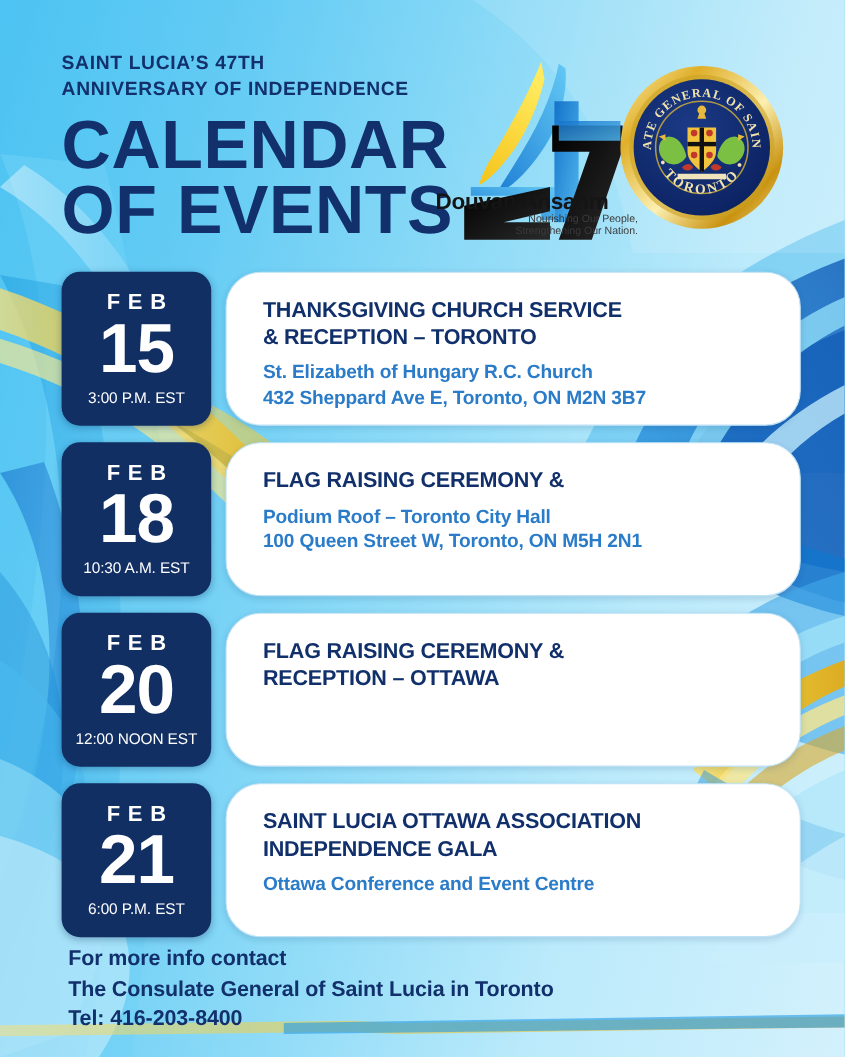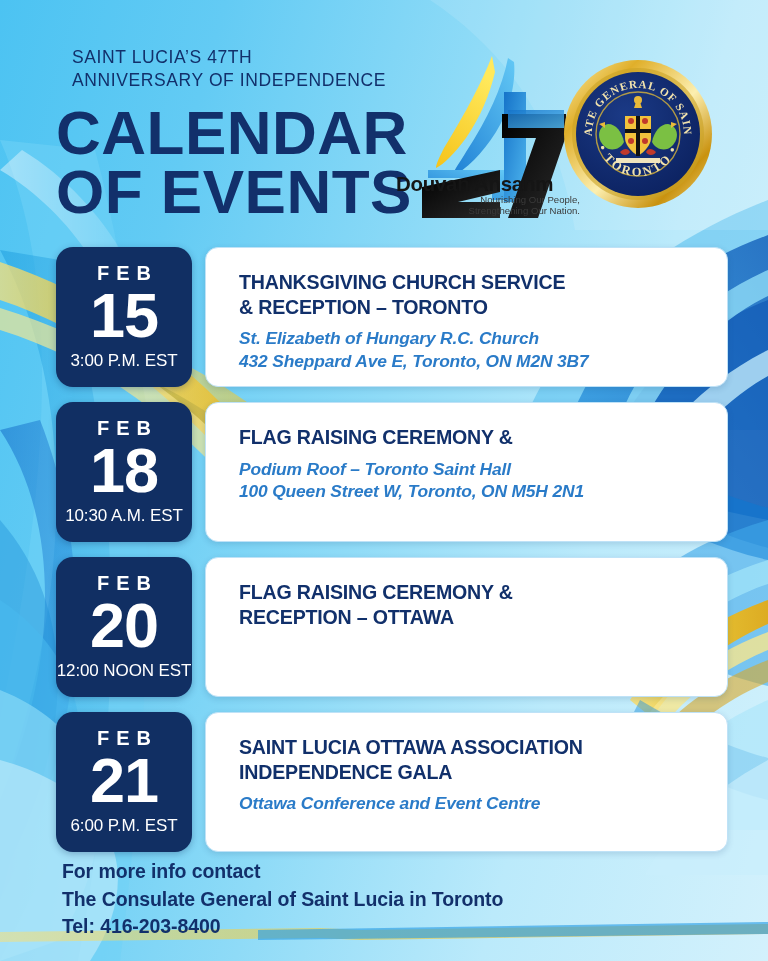--- a/index.html
+++ b/index.html
@@ -10,22 +10,22 @@
   }
   .poster{
     position:relative;width:768px;height:961px;overflow:hidden;
     background:linear-gradient(105deg,#4cc3f2 0%,#63cbf4 22%,#8fdbf7 48%,#bbeafb 72%,#d3f1fc 100%);
   }
   .bg-layer{position:absolute;inset:0;width:768px;height:961px;pointer-events:none;}
 
   
   .header{position:absolute;left:56px;top:46px;width:420px;z-index:20;}
   .kicker{
-    color:#12306b;font-weight:normal;font-size:17.5px;line-height:1.32;
-    letter-spacing:0.6px;margin:0 0 12px 16px;
+    color:#12306b;font-weight:bold;font-size:17.5px;line-height:1.32;
+    letter-spacing:0.6px;margin:0 0 12px 0;
   }
   .big-title{
     color:#12306b;font-weight:bold;font-size:62px;line-height:0.95;
     letter-spacing:0.5px;margin:0;
   }
   .big-title .l2{display:block;}
 
   
   .logo47{position:absolute;left:396px;top:52px;width:180px;height:170px;z-index:22;}
   .logo-word{
@@ -45,37 +45,37 @@
   .row{position:relative;height:155px;}
   .datebox{
     position:absolute;left:56px;top:0;width:136px;height:140px;
     background:#112f63;border-radius:17px;
     box-shadow:0 2px 7px rgba(10,40,90,.3);
     display:flex;flex-direction:column;align-items:center;justify-content:center;
     color:#fff;
   }
   .dmon{font-size:20px;font-weight:bold;letter-spacing:7px;text-indent:7px;line-height:1;margin-bottom:2px;}
   .dnum{font-size:63px;font-weight:bold;line-height:0.96;letter-spacing:-1px;}
-  .dtime{font-size:17px;font-weight:normal;margin-top:5px;letter-spacing:-0.1px;white-space:nowrap;}
+  .dtime{font-size:14px;font-weight:normal;margin-top:5px;letter-spacing:-0.1px;white-space:nowrap;}
 
   .card{
     position:absolute;left:205px;top:0;width:523px;height:140px;
-    background:#fff;border-radius:13px;
+    background:#fff;border-radius:32px;
     border:1.4px solid #bfe2f7;
     box-shadow:0 2px 6px rgba(20,60,110,.16);
     box-sizing:border-box;
     padding:22px 26px 0 33px;
   }
   .ctitle{
     color:#11306b;font-weight:bold;font-size:19.6px;line-height:1.26;
     letter-spacing:-0.2px;margin:0;
   }
   .cvenue{
     color:#2a7bc8;font-weight:bold;font-size:17.4px;line-height:1.3;
-    letter-spacing:-0.15px;margin:8px 0 0 0;font-style:italic;
+    letter-spacing:-0.15px;margin:8px 0 0 0;
   }
   .cvenue span{display:block;}
 
   
   .footer{
     position:absolute;left:62px;top:858px;z-index:20;
     color:#12306b;font-weight:bold;font-size:19.5px;line-height:1.42;
     letter-spacing:-0.1px;
   }
   .footer span{display:block;}
@@ -272,21 +272,21 @@
       <div class="datebox">
         <div class="dmon">FEB</div>
         <div class="dnum">18</div>
         <div class="dtime">10:30 A.M. EST</div>
       </div>
       <div class="card">
         <div class="ctitle">
           <span>FLAG RAISING CEREMONY &amp;</span><br>
         </div>
         <div class="cvenue">
-          <span>Podium Roof – Toronto Saint Hall</span>
+          <span>Podium Roof – Toronto City Hall</span>
           <span>100 Queen Street W, Toronto, ON M5H 2N1</span>
         </div>
       </div>
     </div>
 
     <div class="row">
       <div class="datebox">
         <div class="dmon">FEB</div>
         <div class="dnum">20</div>
         <div class="dtime">12:00 NOON EST</div>

